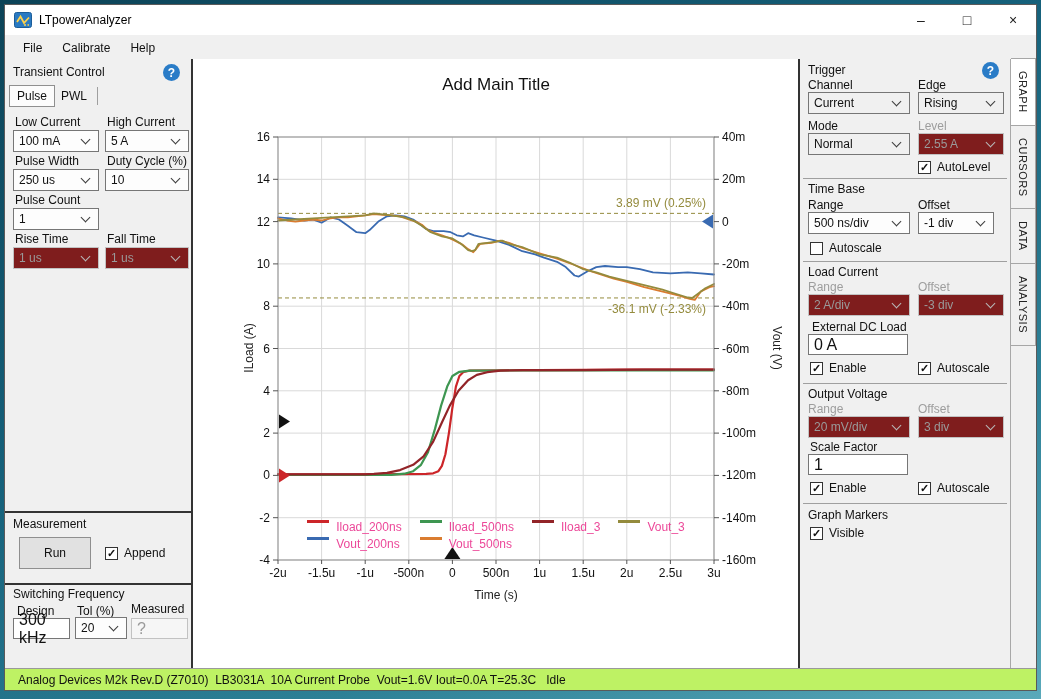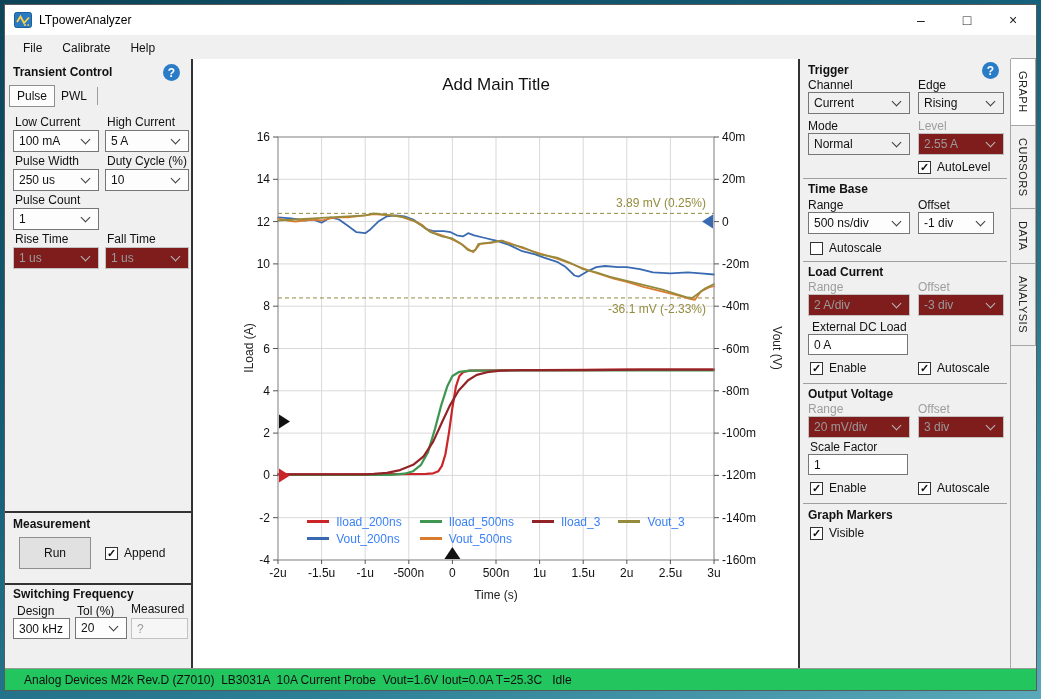--- a/index.html
+++ b/index.html
@@ -29,35 +29,35 @@
   .main{flex:1;display:flex;min-height:0}
   .left-panel{flex:0 0 188px;position:relative;background:#f0f0f0;border-right:2px solid #333}
   .chart-panel{flex:0 0 605px;background:#fff;position:relative}
   .right-panel{flex:0 0 212px;position:relative;background:#f0f0f0;border-left:2px solid #333}
   .side-strip{flex:1;background:#f0f0f0;border-left:1px solid #a8a8a8;display:flex;
               flex-direction:column;align-items:flex-start}
   .side-tab{writing-mode:vertical-rl;font-size:11px;letter-spacing:.5px;color:#222;
             padding:12px 6px;background:#f0f0f0;border:1px solid #a6a6a6;border-left:none;margin-top:-1px}
   .side-tab.active{background:#fff}
   
-  .statusbar{flex:0 0 22px;background:#22c55e;border-top:1px solid #9a9a9a;display:flex;
-             align-items:center;padding-left:19px;font-size:12px;color:#111;white-space:pre}
+  .statusbar{flex:0 0 22px;background:#bef264;border-top:1px solid #9a9a9a;display:flex;
+             align-items:center;padding-left:13px;font-size:12px;color:#111;white-space:pre}
   
   .abs{position:absolute}
-  .hdr{font-size:12px;font-weight:bold;color:#111;white-space:nowrap}
+  .hdr{font-size:12px;font-weight:normal;color:#111;white-space:nowrap}
   .lbl{font-size:12px;color:#111;white-space:nowrap}
   .lblg{font-size:12px;color:#9d9d9d;white-space:nowrap}
   .combo{height:22px;background:#fdfdfd;border:1px solid #767676;display:flex;align-items:center;
          justify-content:space-between;font-size:12px;color:#111;padding-left:5px}
   .combo.gray{background:#f0f0f0}
   .combo.dis{background:#7f1d1d;border-color:#c2c2c2;color:#9a9a9a}
   .chev{width:7px;height:7px;border-right:1.6px solid #3c3c3c;border-bottom:1.6px solid #3c3c3c;
         transform:rotate(45deg);margin:-3px 9px 0 4px;flex:0 0 auto}
   .combo.dis .chev{border-color:#b8b8b8}
-  .tbox{height:21px;background:#fff;border:1px solid #767676;font-size:12px;color:#111;
+  .tbox{height:21px;background:#fff;border:1px solid #767676;font-size:16px;color:#111;
         display:flex;align-items:center;padding-left:5px}
   .tbox.dis{background:#f6f6f6;border-color:#c2c2c2;color:#9a9a9a}
   .cbrow{display:flex;align-items:center;gap:6px;font-size:12px;color:#111;white-space:nowrap}
   .cb{width:13px;height:13px;border:1px solid #333;background:#fff;display:flex;align-items:center;
       justify-content:center;font-size:11px;font-weight:bold;color:#111;line-height:1}
   .help{width:17px;height:17px;border-radius:50%;background:#2a7cc7;color:#fff;font-weight:bold;
         font-size:12px;display:flex;align-items:center;justify-content:center}
   .runbtn{background:#e1e1e1;border:1px solid #8f8f8f;font-size:12px;color:#111;display:flex;
           align-items:center;justify-content:center}
   .sep{border-top:2px solid #333;height:0;left:0;right:0}
@@ -67,21 +67,21 @@
   .subtab.plain{border-right:1px solid #9f9f9f;padding-right:10px}
   
   #chart-title{position:absolute;left:85px;top:16px;width:436px;text-align:center;font-size:17px;color:#111}
   #xaxis-label{position:absolute;left:85px;top:529px;width:436px;text-align:center;font-size:12px;color:#222}
   #yl-label{position:absolute;left:56px;top:289px;transform:translate(-50%,-50%) rotate(-90deg);
             font-size:12px;color:#222;white-space:nowrap}
   #yr-label{position:absolute;left:584px;top:289px;transform:translate(-50%,-50%) rotate(90deg);
             font-size:12px;color:#222;white-space:nowrap}
   #legend{position:absolute;left:85px;top:450px;width:436px;text-align:center}
   #legend-grid{display:inline-grid;grid-template-columns:repeat(4,auto);column-gap:18px;row-gap:3px;justify-items:start}
-  .lg-item{display:flex;align-items:center;gap:7px;font-size:12px;color:#3b82f6;white-space:nowrap}
+  .lg-item{display:flex;gap:7px;font-size:12px;color:#ec4899;white-space:nowrap}
   .lg-sw{width:22px;height:3px;display:inline-block}
 </style>
 </head>
 <body>
 
 <div class="window">
 
   <div class="titlebar">
     <span class="appicon">
       <svg width="18" height="16" viewBox="0 0 18 16">

